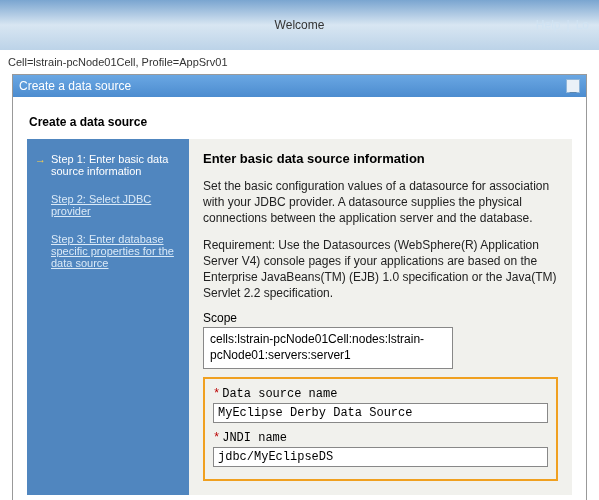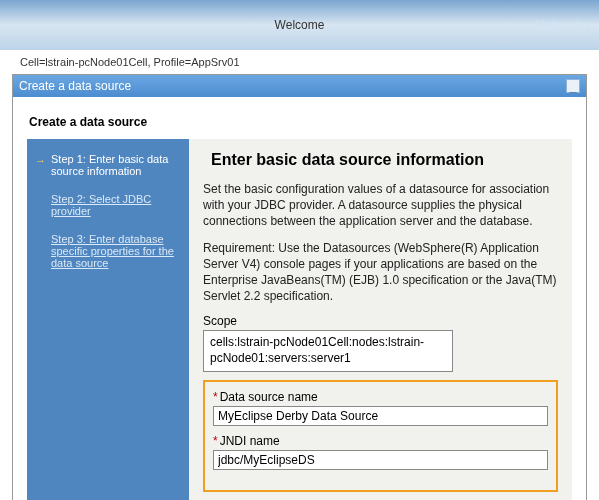--- a/index.html
+++ b/index.html
@@ -29,21 +29,21 @@
   .top-link {
     color: #d0e3f3;
     text-decoration: none;
     cursor: pointer;
   }
   .top-sep {
     color: #d0e3f3;
     margin: 0 6px;
   }
   .cell-profile {
-    padding: 6px 20px;
+    padding: 6px 8px;
     font-size: 11px;
     color: #333;
     background: #fff;
   }
   .outer {
     border: 1px solid #999;
     margin: 0 12px 12px 12px;
   }
   .title-bar {
     background: linear-gradient(180deg,#6aa7e3 0%, #4c8ccf 100%);
@@ -98,43 +98,44 @@
   }
   .step.current .step-text { font-weight: normal; }
   .step-text { flex: 1; color: #fff; }
   .step-link { color: #d9e9f7; text-decoration: underline; cursor: pointer; }
   .main {
     flex: 1;
     background: #f1f1ed;
     padding: 10px 14px 14px 14px;
   }
   .main h2 {
-    font-size: 16px;
-    font-weight: bold;
-    margin: 2px 0 12px 8px;
+    font-size: 13px;
+    font-weight: bold;
+    margin: 2px 0 12px 0;
   }
   .main p {
     margin: 6px 0 10px 0;
     line-height: 1.35;
     color: #222;
   }
   .scope-label { margin-top: 8px; }
   .scope-box {
     border: 1px solid #888;
     background: #fff;
     padding: 4px 6px;
     width: 250px;
     margin: 2px 0 8px 0;
     font-size: 12px;
     line-height: 1.3;
   }
   .highlight {
     border: 2px solid #f0a020;
-    padding: 6px 8px 12px 8px;
+    padding: 6px 8px 4px 8px;
     margin-top: 4px;
+    font-family: Liberation Mono, monospace;
   }
   .req { color: #b00; margin-right: 2px; }
   .field-label { margin-top: 2px; }
   .text-input {
     display: block;
     width: 100%;
     border: 1px solid #888;
     background: #fff;
     font: inherit;
     padding: 2px 4px;

